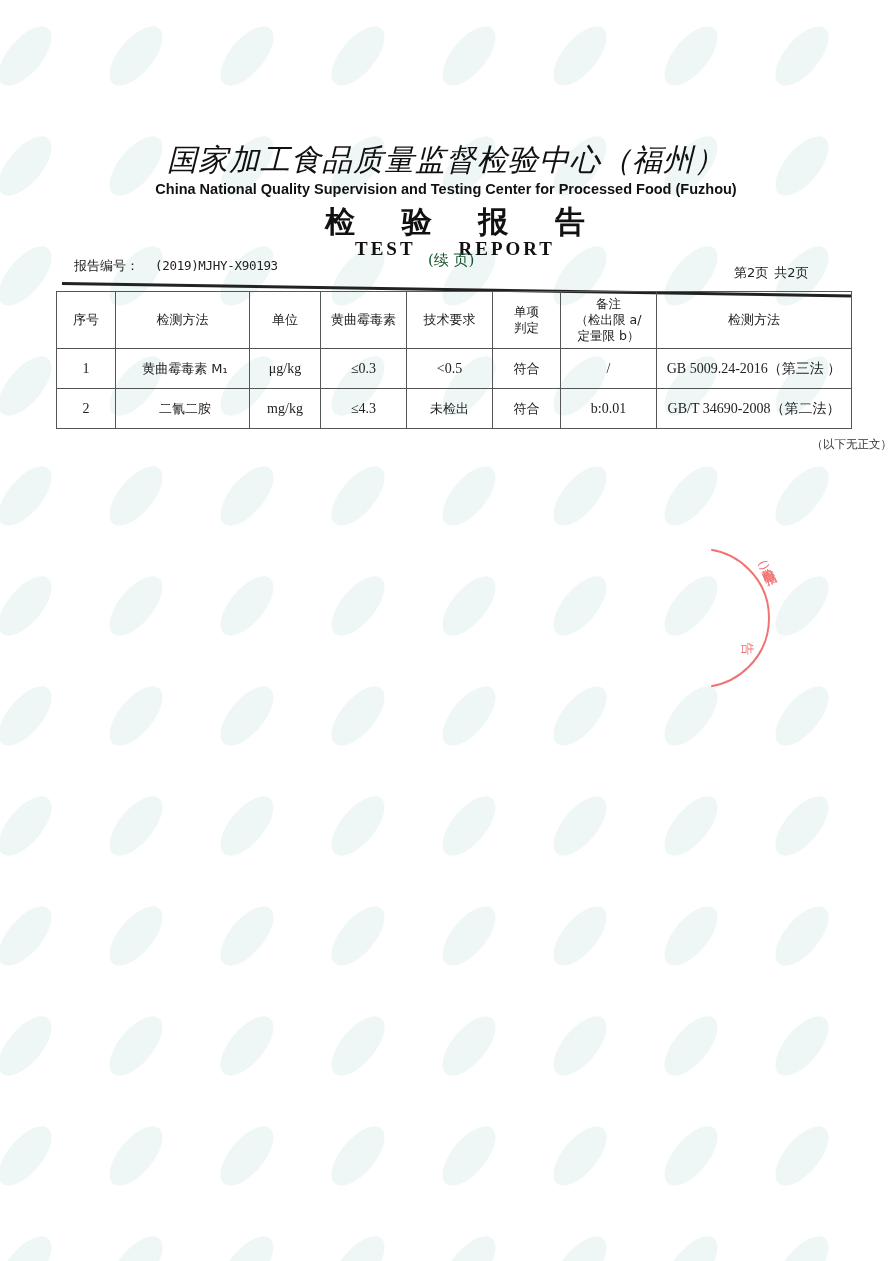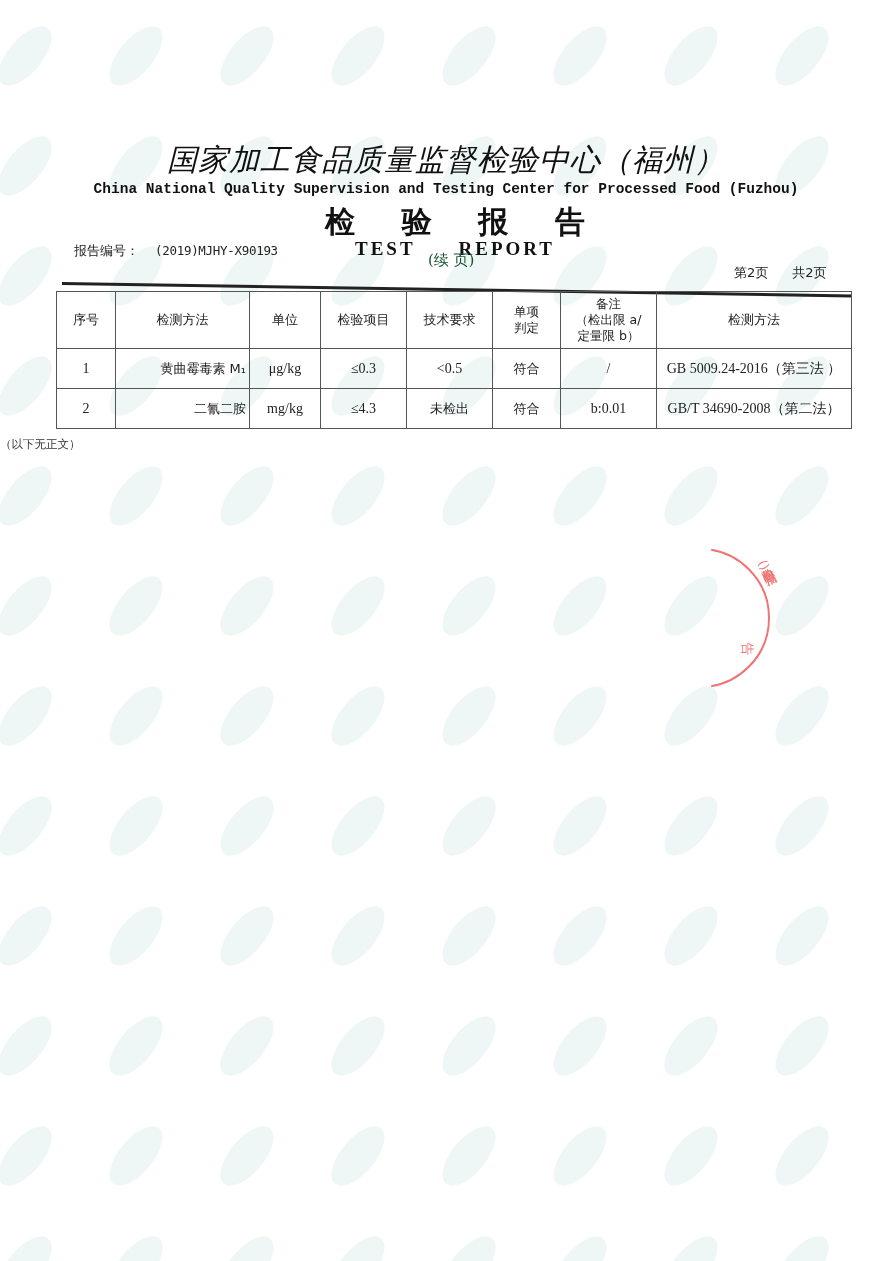--- a/index.html
+++ b/index.html
@@ -18,67 +18,67 @@
       transform: rotate(40deg);
     }
     .hdr-cn {
       position: absolute; top: 140px; left: 0; width: 892px; text-align: center;
       font-family: "DejaVu Sans", sans-serif; font-size: 30px; letter-spacing: 1px;
       color: #111;
       font-style: italic;
     }
     .hdr-en {
       position: absolute; top: 181px; left: 0; width: 892px; text-align: center;
-      font-family: Liberation Mono, monospace; font-weight: bold; font-size: 14.5px;
+      font-family: Liberation Sans, sans-serif; font-weight: bold; font-size: 14.5px;
       color: #111;
     }
     .title-cn {
       position: absolute; top: 202px; left: 325px; width: 260px;
       font-family: "DejaVu Serif", serif; font-size: 30px; font-weight: bold;
       display: flex; justify-content: space-between; color: #111;
     }
     .title-en {
       position: absolute; top: 238px; left: 355px; width: 200px;
       font-family: "Liberation Serif", serif; font-weight: bold; font-size: 19px;
       letter-spacing: 3px; display: flex; justify-content: space-between; color: #111;
     }
     .cont {
       position: absolute; top: 251px; left: 428px;
       font-family: "DejaVu Serif", serif; font-size: 15px; color: #14532d;
     }
     .report-no {
-      position: absolute; top: 242px; left: 74px;
+      position: absolute; top: 257px; left: 74px;
       font-family: "DejaVu Sans", sans-serif; font-size: 13px; color: #222;
     }
     .report-no .val { margin-left: 16px; font-family: "DejaVu Sans Mono", monospace; font-size: 12.5px; letter-spacing: -0.3px; }
     .page-no {
       position: absolute; top: 264px; left: 734px;
       font-family: "DejaVu Sans", sans-serif; font-size: 13px; color: #222;
     }
-    .page-no span + span { margin-left: 24px; }
+    .page-no span + span { margin-left: 6px; }
     .rule {
       position: absolute; left: 62px; top: 282px; width: 790px; height: 3px;
       background: #222; transform: rotate(0.9deg); transform-origin: 0 0;
     }
     table.results {
       position: absolute; top: 291px; left: 56px; width: 795px;
       border-collapse: collapse; table-layout: fixed;
       font-size: 13px; color: #222;
     }
     table.results th, table.results td {
       border: 1px solid #555; text-align: center; vertical-align: middle;
       padding: 0 3px; font-weight: normal;
     }
     table.results th { height: 56px; font-family: "DejaVu Sans", sans-serif; }
     table.results td { height: 39px; font-family: "Liberation Serif", serif; font-size: 14px; }
     table.results td.cn { font-family: "DejaVu Sans", sans-serif; font-size: 13px; }
-    table.results td.left { text-align: right; padding-left: 8px; }
+    table.results td.left { text-align: center; padding-left: 8px; }
     table.results th.small { font-size: 12.5px; line-height: 16px; }
     .end-note {
-      position: absolute; top: 437px; left: 0; width: 892px; text-align: left;
+      position: absolute; top: 437px; left: 0; width: 892px; text-align: right;
       font-family: "DejaVu Sans", sans-serif; font-size: 11.5px; color: #333;
     }
     .seal {
       position: absolute; left: 700px; top: 548px; width: 140px; height: 140px;
       overflow: hidden;
     }
     .seal-ring {
       position: absolute; left: -70px; top: 0; width: 136px; height: 136px;
       border: 2.5px solid #f07474; border-radius: 50%;
       clip-path: inset(0 0 0 58%);
@@ -229,21 +229,21 @@
     <col style="width:86px">
       <col style="width:68px">
       <col style="width:96px">
       <col style="width:195px">
   </colgroup>
   <thead>
     <tr>
       <th>序号</th>
       <th>检测方法</th>
       <th>单位</th>
-      <th>检验项目</th>
+      <th>黄曲霉毒素</th>
       <th>技术要求</th>
       <th class="small">
         <div>单项</div>
         <div>判定</div>
       </th>
       <th class="small">
         <div>备注</div>
         <div>（检出限 a/</div>
         <div>定量限 b）</div>
       </th>

